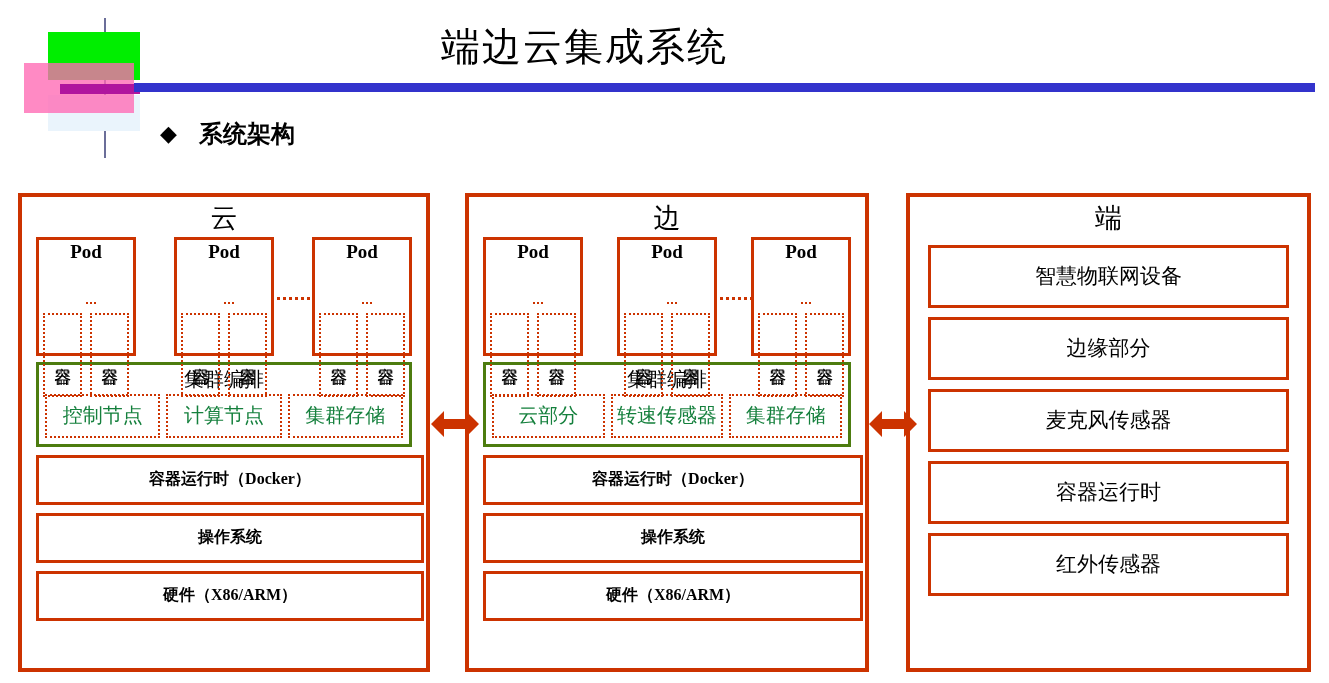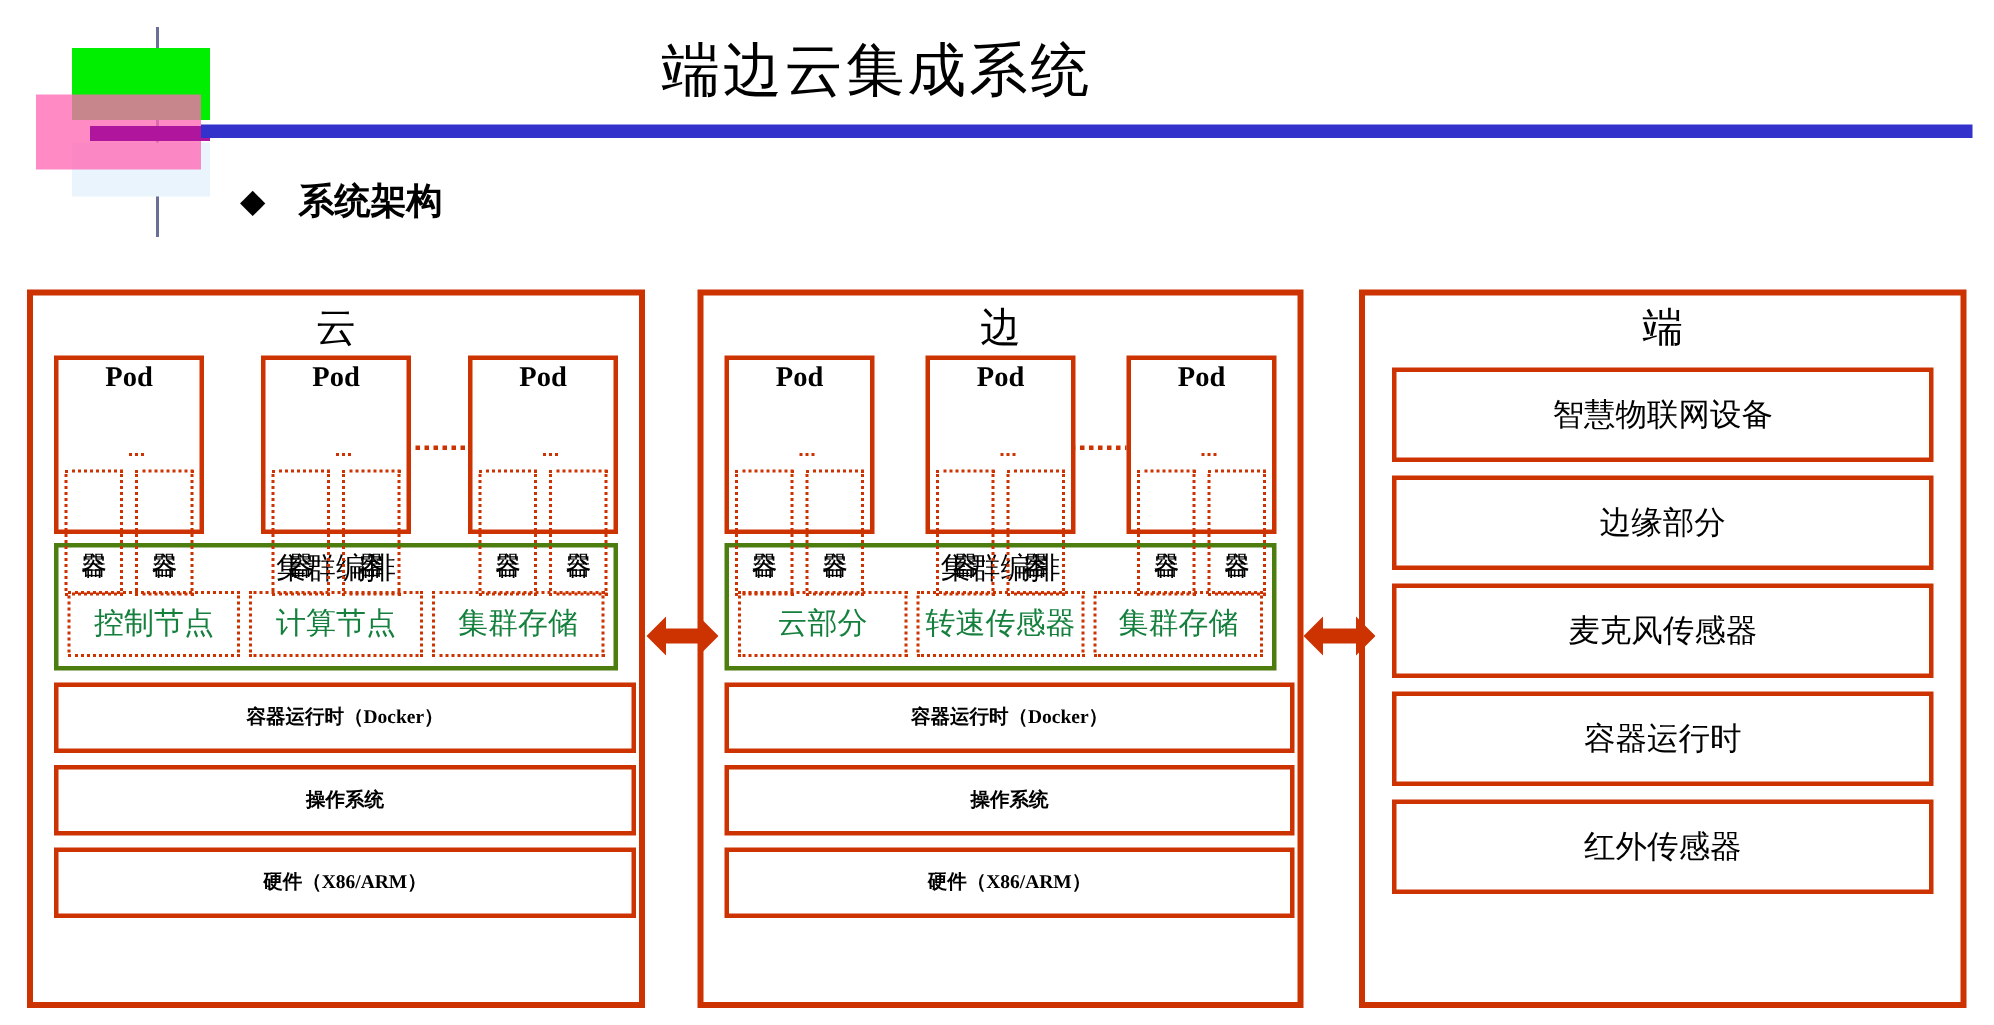--- a/index.html
+++ b/index.html
@@ -76,21 +76,21 @@
   .orch-cells{display:flex;gap:6px;margin-top:2px;}
   .orch-cell{
     flex:1;border:2px dotted #cc3300;box-sizing:border-box;
     text-align:center;font-size:20px;color:#15803d;padding:6px 0 7px 0;
     font-family:"Liberation Serif",serif;
   }
 
   
   .bar{
     margin:8px 2px 0 14px;border:3px solid #cc3300;box-sizing:border-box;
-    text-align:center;font-size:13px;color:#000;padding:11px 0 12px 0;
+    text-align:center;font-size:16px;color:#000;padding:11px 0 12px 0;
     font-family:"Liberation Serif",serif;
   }
   .bar.bold{font-weight:bold;}
 
   
   .end-item{
     margin:9px 18px 0 18px;border:3px solid #cc3300;box-sizing:border-box;
     text-align:center;font-size:21px;color:#000;padding:14px 0 15px 0;
     font-family:"Liberation Serif",serif;
   }

